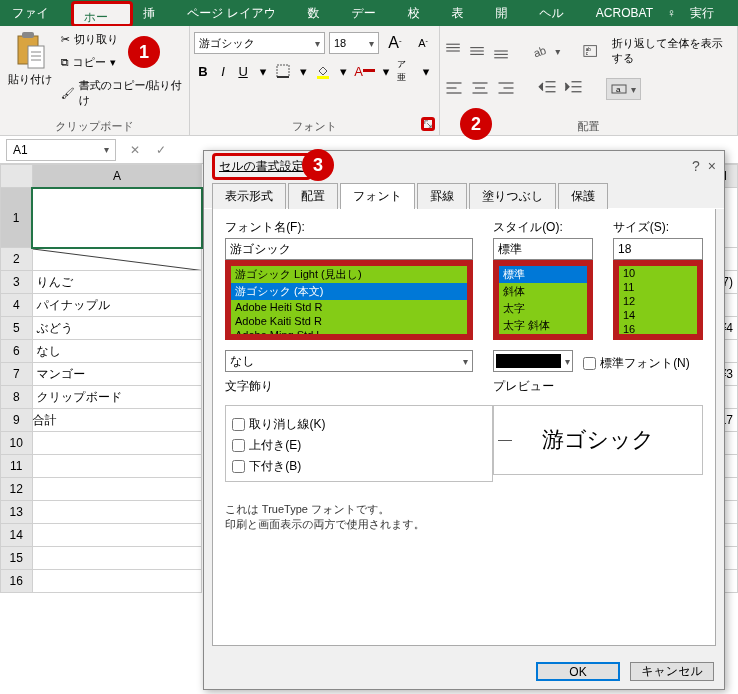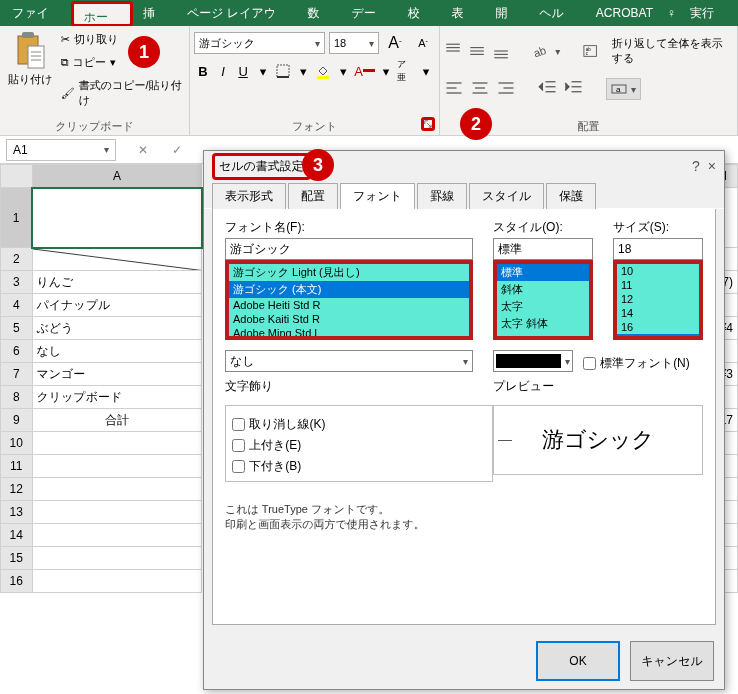--- a/index.html
+++ b/index.html
@@ -39,21 +39,21 @@
 .wrap-btn { display: flex; align-items: center; gap: 14px; font-size: 11px; padding: 2px; }
 .merge-btn { display: flex; align-items: center; gap: 4px; font-size: 11px; padding: 2px 4px; background: #e0e0e0; border: 1px solid #c0c0c0; margin-top: 2px;}
 
 .dialog-launcher { position: absolute; right: 2px; bottom: 2px; width: 14px; height: 14px; display: flex; align-items: center; justify-content: center; }
 .launcher-outline { border: 3px solid #d00000; border-radius: 3px; }
 
 
 .badge { position: absolute; width: 32px; height: 32px; border-radius: 50%; background: #d00000; color: #fff; font-weight: bold; display: flex; align-items: center; justify-content: center; font-size: 18px; z-index: 50; }
 
 
-.namebar { height: 28px; display: flex; align-items: center; border-bottom: 1px solid #d0d0d0; background: #fff; gap: 8px; }
+.namebar { height: 28px; display: flex; align-items: center; border-bottom: 1px solid #d0d0d0; background: #fff; }
 .namebox { width: 110px; height: 22px; border: 1px solid #c0c0c0; margin: 0 6px; padding: 0 6px; display: flex; align-items: center; justify-content: space-between; font-size: 12px; }
 .fx-btn { width: 26px; height: 22px; display: flex; align-items: center; justify-content: center; color: #888; }
 
 
 .grid { position: relative; background: #fff; }
 .grid table { border-collapse: collapse; }
 .grid th, .grid td { border: 1px solid #d0d0d0; height: 23px; font-size: 12px; }
 .grid th { background: #e6e6e6; font-weight: normal; text-align: center; }
 .col-rownum { width: 32px; }
 .col-a { width: 174px; }
@@ -64,45 +64,45 @@
 .row-1 th, .row-1 td { height: 60px; }
 .cell-a2 { position: relative; }
 .cell-a2 svg { position: absolute; top:0; left:0; width:100%; height:100%; }
 .cell-text { padding-left: 4px; text-align: left; }
 .cell-num { padding-right: 4px; text-align: right; }
 
 
 .dialog { position: absolute; left: 203px; top: 150px; width: 522px; height: 540px; background: #f0f0f0; border: 1px solid #888; box-shadow: 2px 2px 8px rgba(0,0,0,0.3); z-index: 40; display: flex; flex-direction: column; }
 .dlg-title { height: 30px; display: flex; align-items: center; padding: 0 8px; position: relative; }
 .dlg-title-text { font-size: 12px; }
-.title-outline { border: 3px solid #d00000; border-radius: 4px; padding: 2px 4px; }
+.title-outline { border: 3px solid #d00000; border-radius: 4px; padding: 2px 4px; text-decoration: underline; }
 .dlg-close-area { margin-left: auto; display: flex; gap: 8px; align-items: center; font-size: 14px; color: #555;}
 .dlg-tabs { display: flex; padding: 0 8px; height: 28px; align-items: flex-end; border-bottom: 1px solid #fff;}
 .dlg-tab { padding: 4px 12px; font-size: 12px; border: 1px solid #aaa; border-bottom: none; background: #f0f0f0; margin-right: 2px; margin-bottom: -1px;}
 .dlg-tab.active { background: #fff; }
 .dlg-body { flex: 1; background: #fff; margin: 0 8px 8px 8px; border: 1px solid #aaa; border-top: none; padding: 10px 12px; display: flex; flex-direction: column; position: relative;}
 .dlg-row1 { display: flex; gap: 20px; }
 .dlg-col { display: flex; flex-direction: column; }
 .dlg-label { font-size: 12px; margin-bottom: 2px; }
 .dlg-input { height: 22px; border: 1px solid #888; padding: 0 4px; font-size: 12px; background: #fff; }
-.dlg-list { border: 4px solid #b91c1c; background: #5eead4; font-size: 11px; overflow-y: auto; }
+.dlg-list { border: 6px solid #b91c1c; background: #84cc16; font-size: 11px; overflow-y: auto; }
 .dlg-list-item { padding: 1px 4px; }
 .dlg-list-item.sel { background: #0078d7; color: #fff; }
 .dlg-row2 { display: flex; gap: 20px; margin-top: 10px; }
 .dlg-underline-sel { height: 22px; border: 1px solid #888; padding: 0 4px; font-size: 12px; background: #fff; display: flex; align-items: center; justify-content: space-between;}
 .dlg-color-sel { height: 22px; width: 80px; border: 1px solid #888; display:flex; align-items:center; padding:2px;}
 .dlg-color-sw { flex:1; height: 14px; background: #000; }
 .dlg-check { display: flex; align-items: center; gap: 4px; font-size: 12px; margin-top: 4px; }
 .dlg-fieldset { border: 1px solid #c0c0c0; margin-top: 10px; padding: 6px; }
 .dlg-fieldset-title { font-size: 12px; margin: 6px 0 2px 0;}
 .dlg-preview { border: 1px solid #c0c0c0; margin-top: 10px; height: 70px; display: flex; align-items: center; justify-content: center; font-size: 22px; font-family: "Yu Gothic", serif; position: relative;}
 .dlg-preview::before, .dlg-preview::after { content: ''; position: absolute; width: 14px; height: 1px; background: #555; left: 4px; }
 .dlg-note { font-size: 11px; margin-top: 20px; color: #333; }
 .dlg-buttons { display: flex; justify-content: flex-end; gap: 10px; padding: 8px 10px; }
-.dlg-btn { width: 84px; height: 40px; border: 1px solid #888; background: #e1e1e1; font-size: 12px; }
+.dlg-btn { width: 84px; height: 19px; border: 1px solid #888; background: #e1e1e1; font-size: 12px; }
 .dlg-btn.primary { border: 2px solid #0078d7; }
 
 .chev { font-size: 10px; color: #555; }
 
 svg { display: block; }
 .u { text-decoration: underline; }
 input[type=checkbox] { width: 13px; height: 13px; }
 </style>
 </head>
 <body>
@@ -368,21 +368,21 @@
           <td class="cell-num">¥3</td>
         </tr>
   <tr>
           <th>8</th>
           <td class="cell-text">クリップボード</td>
           <td style="border:none"></td>
           <td></td>
         </tr>
   <tr>
           <th>9</th>
-          <td style="text-align:center">合計</td>
+          <td style="text-align:left">合計</td>
           <td style="border:none"></td>
           <td class="cell-num">17</td>
         </tr>
   <tr>
           <th>10</th>
           <td></td>
           <td style="border:none"></td>
           <td></td>
         </tr>
   <tr>
@@ -432,21 +432,21 @@
     <div class="dlg-close-area">
       <span>?</span>
       <span>×</span>
     </div>
   </div>
   <div class="dlg-tabs">
     <div class="dlg-tab">表示形式</div>
     <div class="dlg-tab">配置</div>
     <div class="dlg-tab active">フォント</div>
     <div class="dlg-tab">罫線</div>
-    <div class="dlg-tab">スタイル</div>
+    <div class="dlg-tab">塗りつぶし</div>
     <div class="dlg-tab">保護</div>
   </div>
   <div class="dlg-body">
     <div class="dlg-row1">
       <div class="dlg-col" style="flex:1">
         <span class="dlg-label">フォント名(F):</span>
         <input class="dlg-input" value="游ゴシック" style="">
         <div class="dlg-list" style="height:80px">
           <div class="dlg-list-item">游ゴシック Light (見出し)</div>
           <div class="dlg-list-item sel">游ゴシック (本文)</div>

